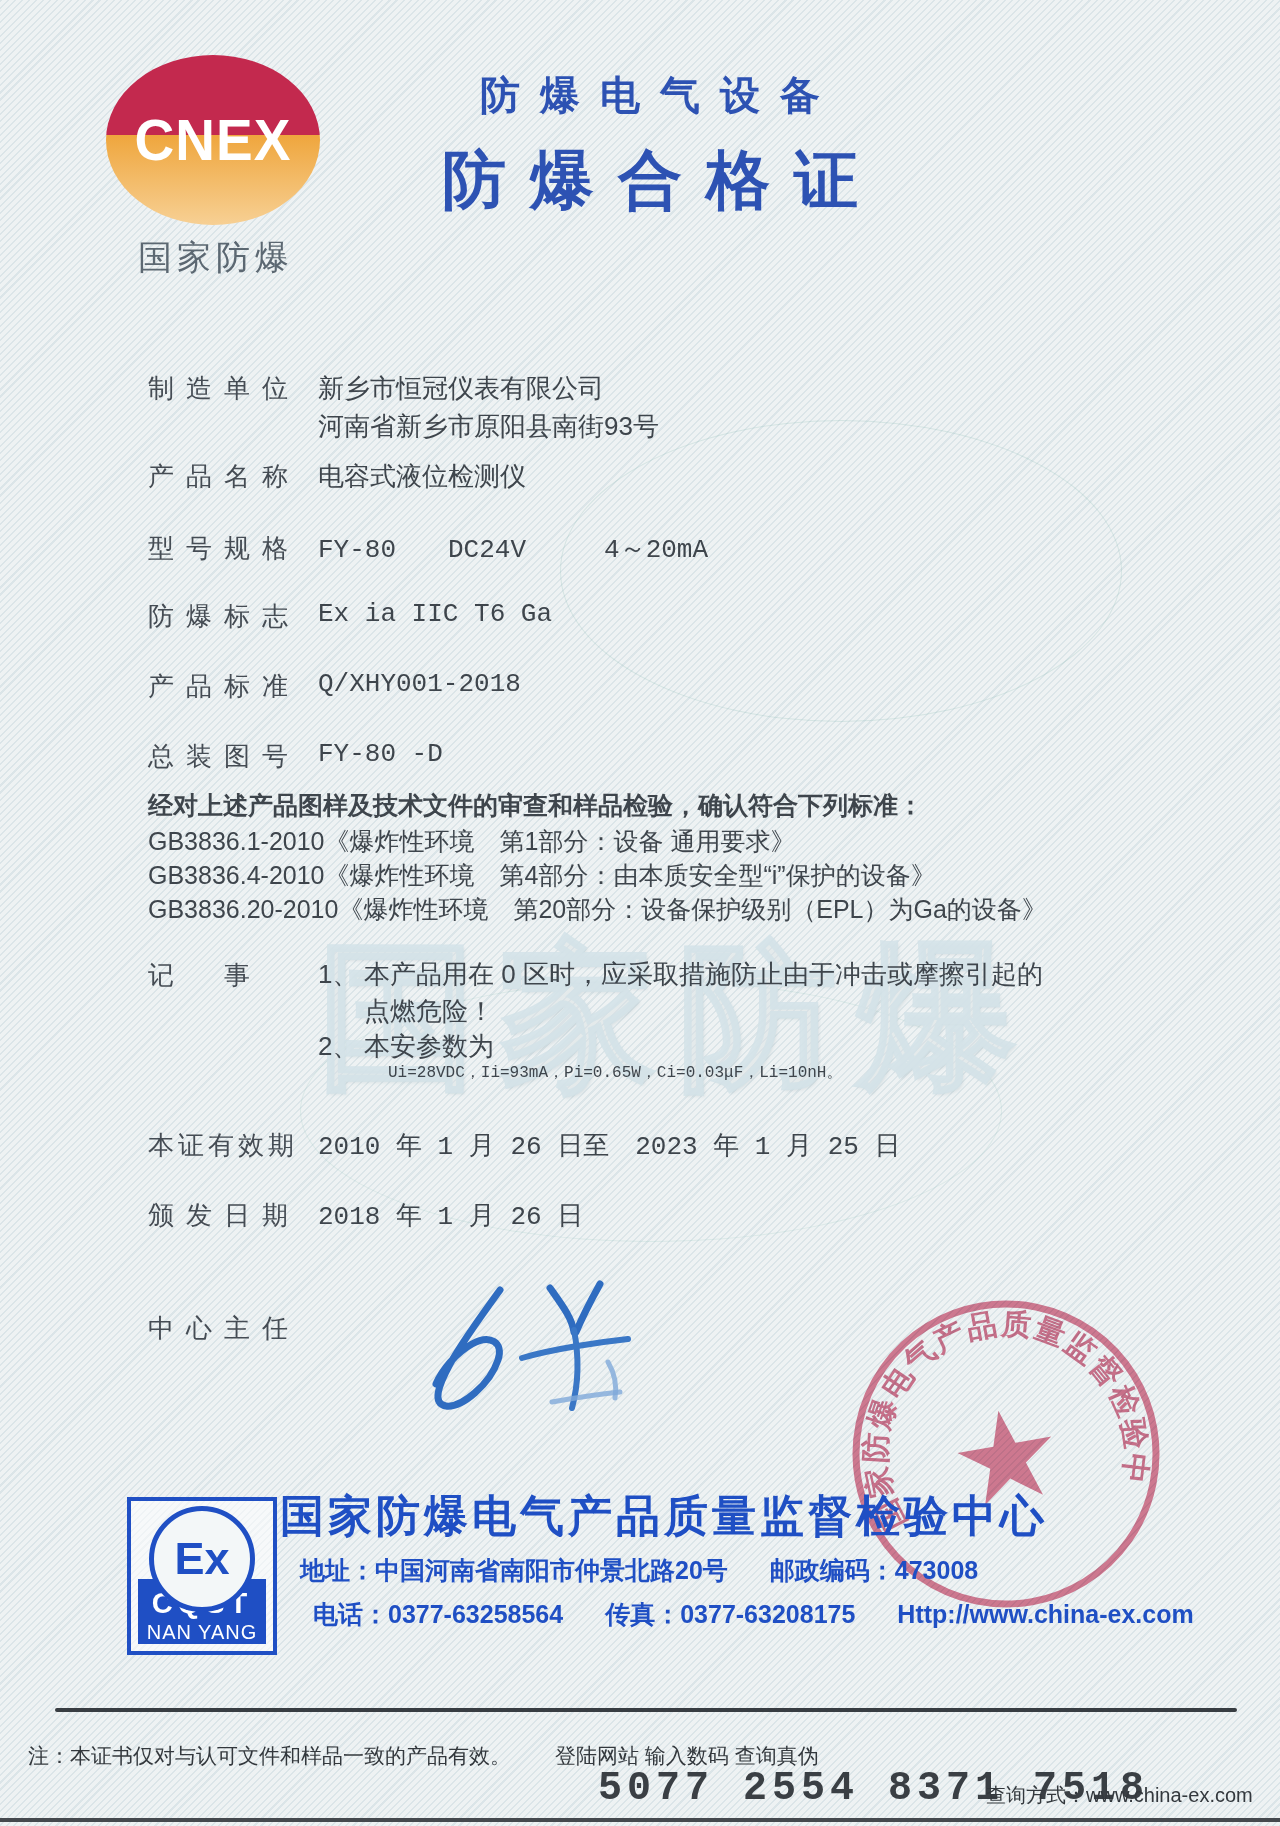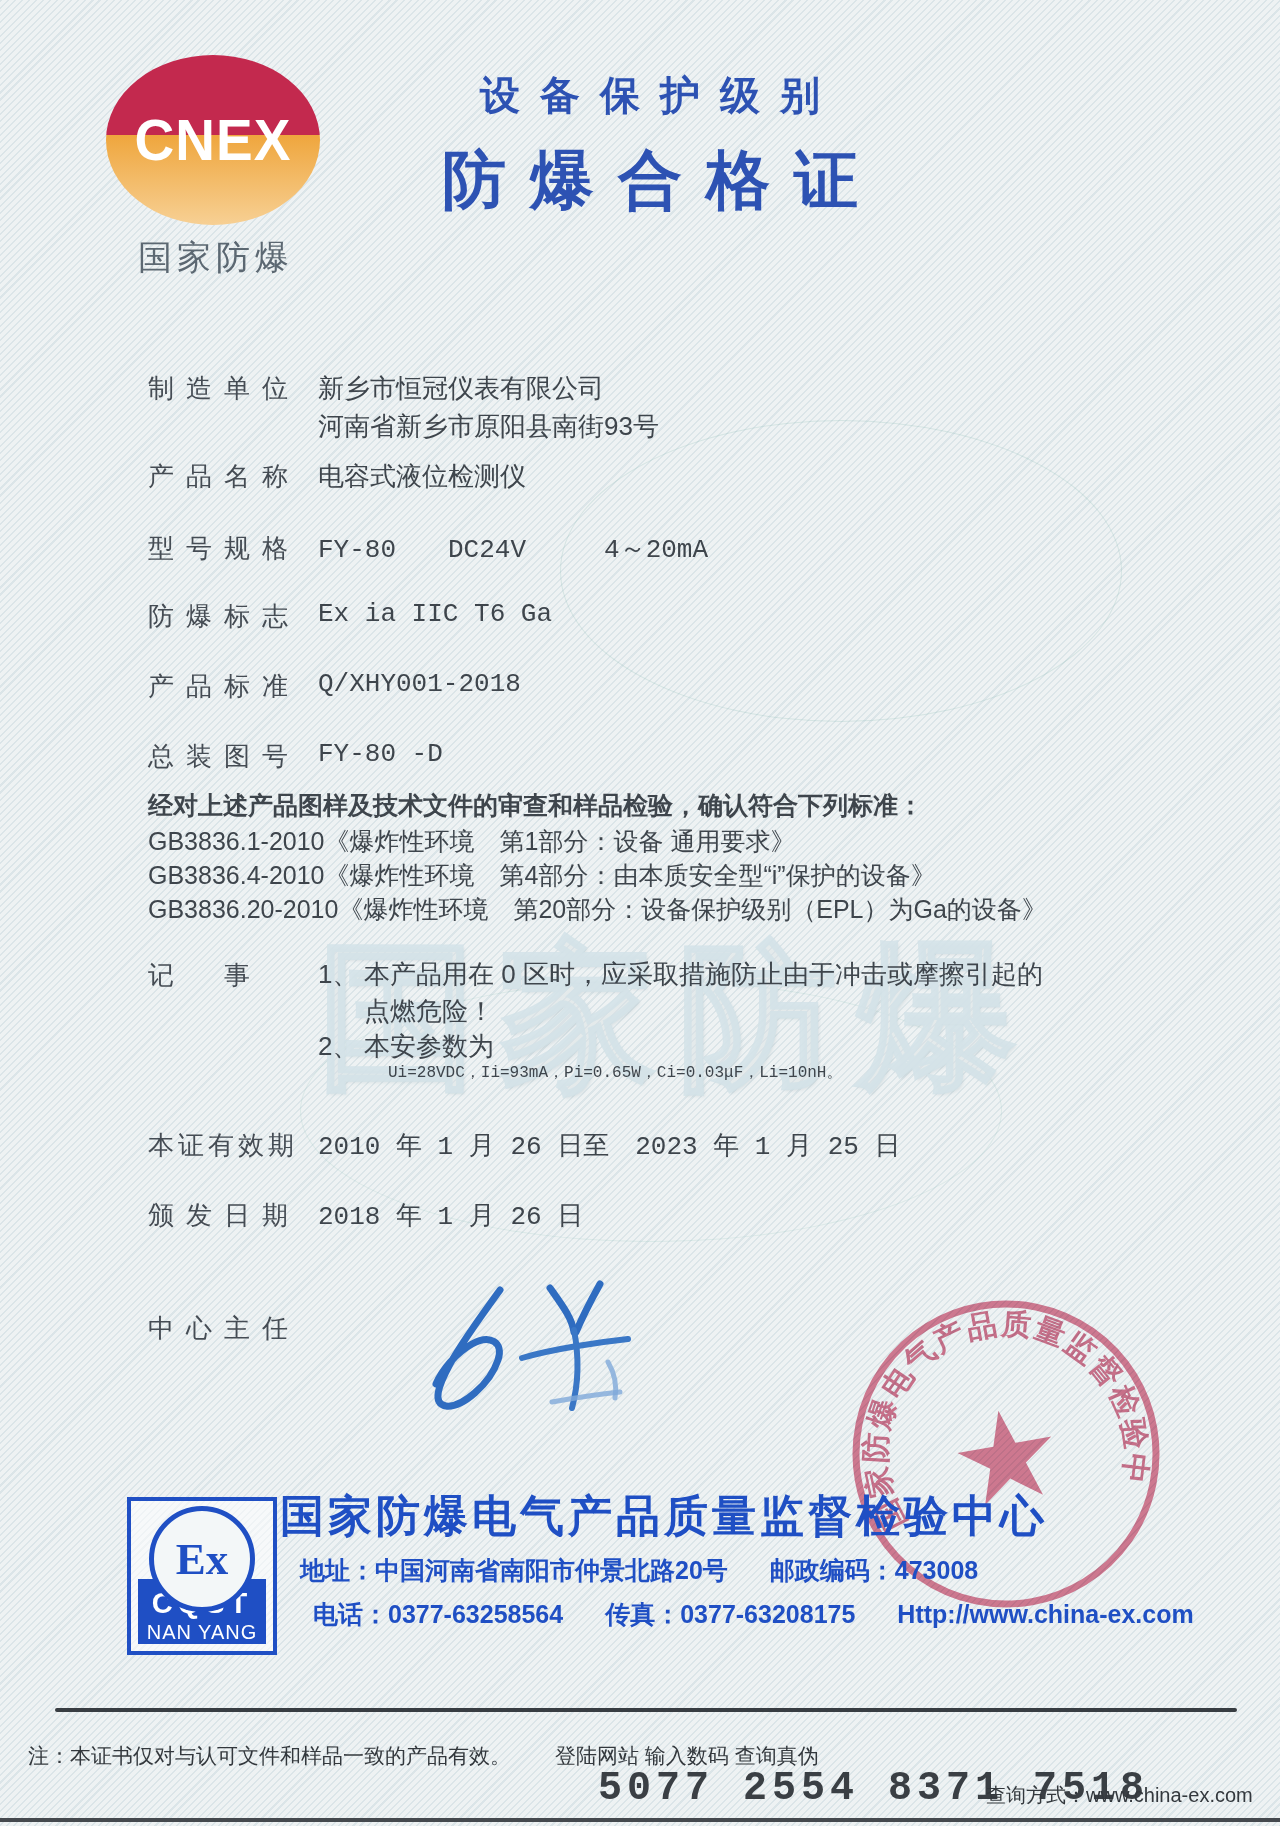--- a/index.html
+++ b/index.html
@@ -55,21 +55,21 @@
   .note-detail{position:absolute;left:388px;font-size:16px;white-space:nowrap;}
 
   
   .sig-svg{position:absolute;left:402px;top:1272px;}
 
   
   .stamp{position:absolute;left:846px;top:1294px;width:320px;height:320px;transform:rotate(-10deg);opacity:0.82;mix-blend-mode:multiply;}
 
   
   .badge{position:absolute;left:127px;top:1497px;width:142px;height:150px;border:4px solid #1f4fc4;background:rgba(255,255,255,0.55);}
-  .badge-circle{position:absolute;left:50%;top:5px;transform:translateX(-50%);width:96px;height:96px;border:5px solid #1f4fc4;border-radius:50%;background:#f3f7f8;display:flex;align-items:center;justify-content:center;z-index:2;font-family:Liberation Serif, serif;}
+  .badge-circle{position:absolute;left:50%;top:5px;transform:translateX(-50%);width:96px;height:96px;border:5px solid #1f4fc4;border-radius:50%;background:#f3f7f8;display:flex;align-items:center;justify-content:center;z-index:2;}
   .badge-ex{font-size:45px;font-weight:800;color:#1f4fc4;}
   .badge-box{position:absolute;left:7px;right:7px;top:78px;bottom:7px;background:#1f4fc4;z-index:1;text-align:center;color:#ffffff;}
   .badge-cqst{margin-top:8px;font-size:29px;font-weight:bold;letter-spacing:5px;}
   .badge-ny{margin-top:1px;font-size:20px;letter-spacing:1px;}
   .org-name{position:absolute;left:280px;top:1487px;font-size:44px;font-weight:bold;letter-spacing:4px;color:#1f4fc4;white-space:nowrap;}
   .org-line{position:absolute;font-size:25px;font-weight:bold;color:#1f4fc4;white-space:nowrap;}
   .org-line .gap{display:inline-block;width:42px;}
 
   
   .sep-line{position:absolute;left:55px;top:1708px;width:1182px;height:4px;background:#383d42;border-radius:2px;}
@@ -90,21 +90,21 @@
   <div class="watermark">国家防爆</div>
 
   <div class="logo-block">
     <div class="cnex-oval">
       <span class="cnex-text">CNEX</span>
     </div>
     <div class="logo-caption">国家防爆</div>
   </div>
 
   <div class="title-block">
-    <div class="doc-subtitle">设备保护级别</div>
+    <div class="doc-subtitle">防爆电气设备</div>
     <div class="doc-title">防爆合格证</div>
   </div>
 
   <div class="f-lab" style="top:371px">制造单位</div>
   <div class="f-val" style="top:371px">新乡市恒冠仪表有限公司</div>
   <div class="f-val" style="top:409px">河南省新乡市原阳县南街93号</div>
 
   <div class="f-lab" style="top:459px">产品名称</div>
   <div class="f-val" style="top:459px">电容式液位检测仪</div>
 

